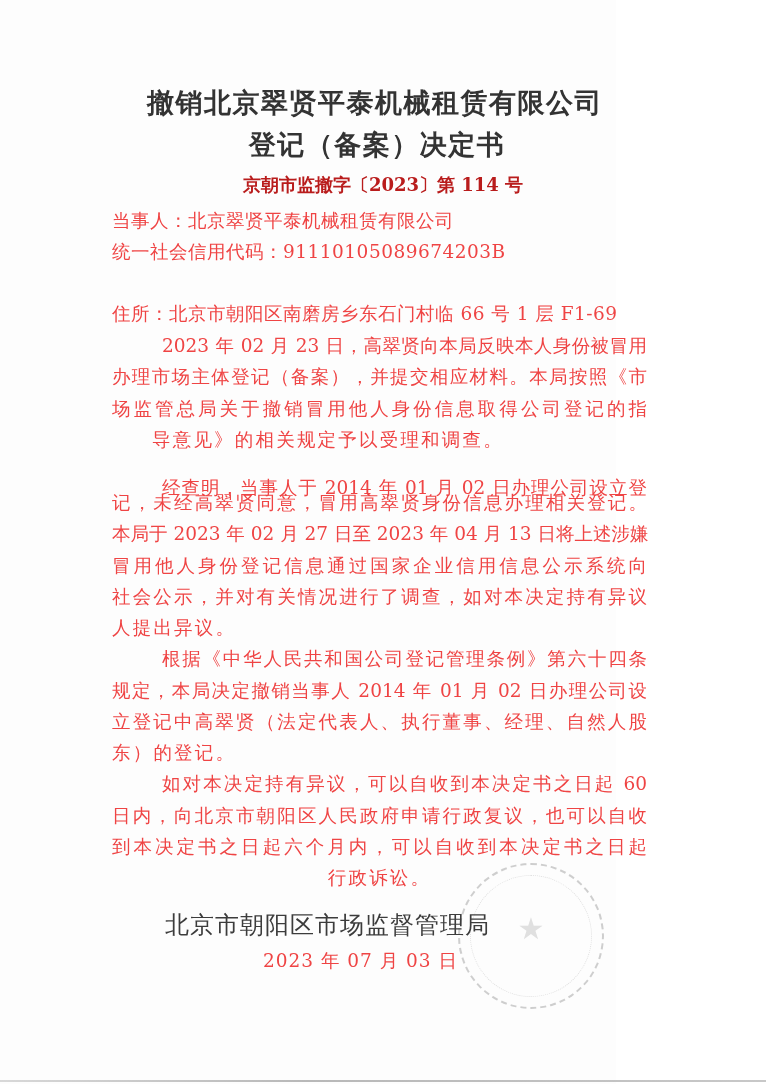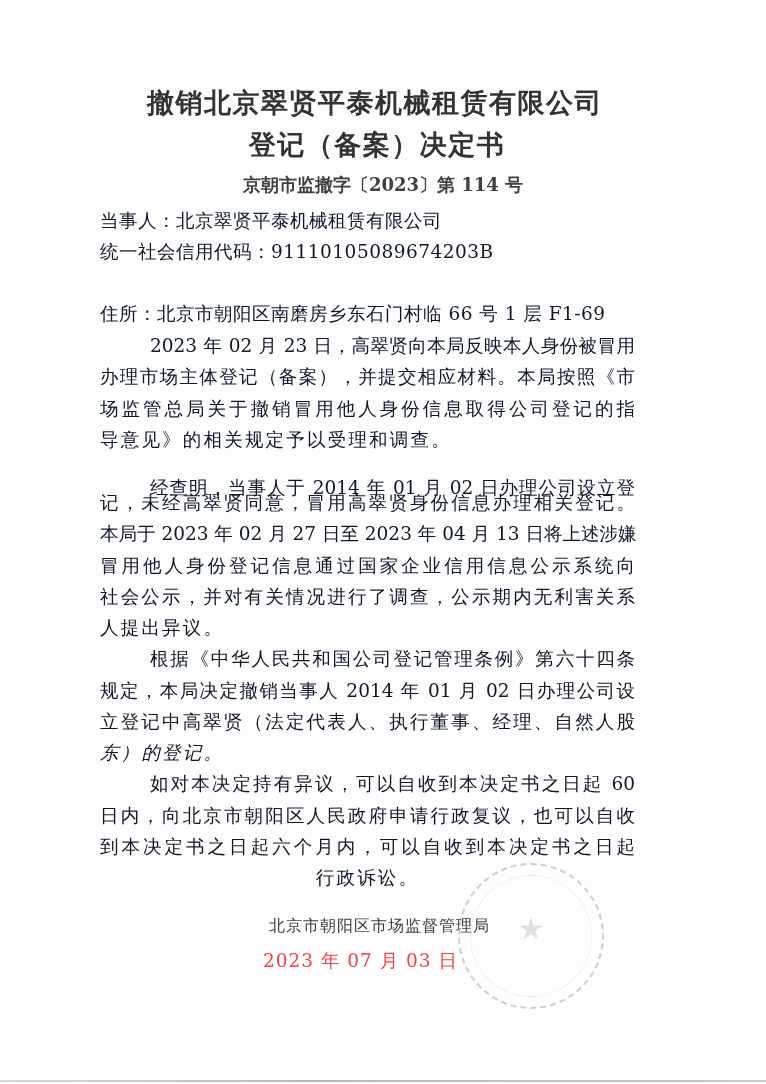--- a/index.html
+++ b/index.html
@@ -40,48 +40,48 @@
   .doc-number {
     position: absolute;
     left: 0;
     width: 766px;
     top: 172px;
     text-align: center;
     font-family: "DejaVu Serif", "Liberation Serif", serif;
     font-weight: bold;
     font-size: 18px;
     line-height: 26px;
-    color: #404040;
+    color: #b91c1c;
     white-space: nowrap;
   }
   .line {
     position: absolute;
-    left: 100px;
+    left: 112px;
     width: 535px;
     font-size: 18.5px;
     line-height: 31px;
     height: 31px;
     white-space: nowrap;
     letter-spacing: 2.2px;
-    color: #0f172a;
+    color: #ef4444;
   }
   .line.indent { padding-left: 50px; width: 485px; }
   .line.justify {
     text-align: justify;
     text-align-last: justify;
     letter-spacing: 0;
   }
   .info-line {
     letter-spacing: 0.5px;
   }
   .signature {
     position: absolute;
     right: 126px;
     top: 910px;
-    font-size: 16px;
+    font-size: 24px;
     line-height: 31px;
     letter-spacing: 1px;
     white-space: nowrap;
     color: #3c3c3c;
   }
   .sign-date {
     position: absolute;
     right: 158px;
     top: 945px;
     font-size: 18.5px;
@@ -137,37 +137,37 @@
   <div class="doc-number">京朝市监撤字〔2023〕第 114 号</div>
 
   <div class="line info-line" style="top:205px;"><span>当事人：</span><span>北京翠贤平泰机械租赁有限公司</span></div>
   <div class="line info-line" style="top:236px;"><span>统一社会信用代码：</span><span>91110105089674203B</span></div>
   <div class="line info-line" style="top:298px;"><span>住所：</span><span>北京市朝阳区南磨房乡东石门村临 66 号 1 层 F1-69</span></div>
 
   <div>
     <div class="line indent justify" style="top:330px;">2023 年 02 月 23 日，高翠贤向本局反映本人身份被冒用</div>
     <div class="line justify" style="top:361px;">办理市场主体登记（备案），并提交相应材料。本局按照《市</div>
     <div class="line justify" style="top:393px;">场监管总局关于撤销冒用他人身份信息取得公司登记的指</div>
-    <div class="line" style="top:424px;">导意见》的相关规定予以受理和调查。</div>
+    <div class="line" style="top:424px;margin-left:40px;">导意见》的相关规定予以受理和调查。</div>
   </div>
 
   <div>
     <div class="line indent justify" style="top:456px;margin-top:16px;">经查明，当事人于 2014 年 01 月 02 日办理公司设立登</div>
     <div class="line justify" style="top:487px;">记，未经高翠贤同意，冒用高翠贤身份信息办理相关登记。</div>
     <div class="line justify" style="top:518px;">本局于 2023 年 02 月 27 日至 2023 年 04 月 13 日将上述涉嫌</div>
     <div class="line justify" style="top:550px;">冒用他人身份登记信息通过国家企业信用信息公示系统向</div>
-    <div class="line justify" style="top:581px;">社会公示，并对有关情况进行了调查，公示期内无利害关系</div>
+    <div class="line justify" style="top:581px;">社会公示，并对有关情况进行了调查，如对本决定持有异议</div>
     <div class="line" style="top:612px;">人提出异议。</div>
   </div>
 
   <div>
     <div class="line indent justify" style="top:643px;">根据《中华人民共和国公司登记管理条例》第六十四条</div>
     <div class="line justify" style="top:675px;">规定，本局决定撤销当事人 2014 年 01 月 02 日办理公司设</div>
     <div class="line justify" style="top:706px;">立登记中高翠贤（法定代表人、执行董事、经理、自然人股</div>
-    <div class="line" style="top:737px;font-style:italic;">东）的登记。</div>
+    <div class="line" style="top:737px;">东）的登记。</div>
   </div>
 
   <div>
     <div class="line indent justify" style="top:768px;">如对本决定持有异议，可以自收到本决定书之日起 60</div>
     <div class="line justify" style="top:800px;">日内，向北京市朝阳区人民政府申请行政复议，也可以自收</div>
     <div class="line justify" style="top:831px;">到本决定书之日起六个月内，可以自收到本决定书之日起</div>
     <div class="line" style="top:862px;text-align:center;">行政诉讼。</div>
   </div>
 
   <div class="stamp">

